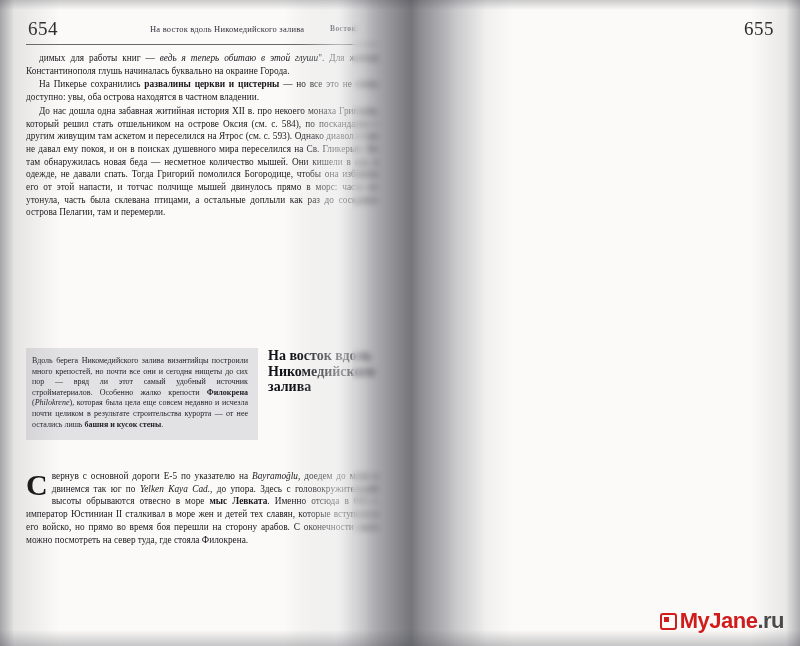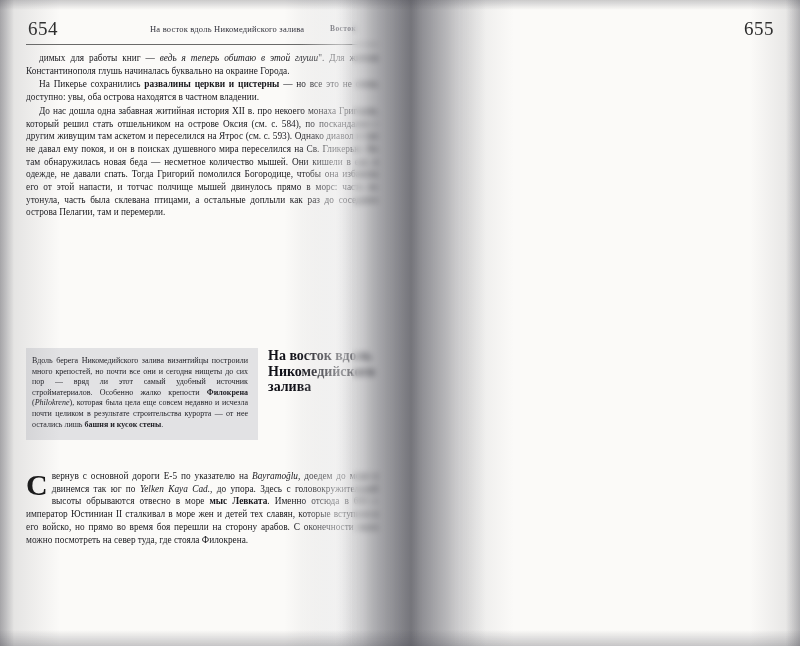--- a/index.html
+++ b/index.html
@@ -273,13 +273,16 @@
 
   <div id="fold-highlight"></div>
   <div id="fold-blur"></div>
   <div id="gutter"></div>
 
   <div id="edge-t"></div>
   <div id="edge-b"></div>
   <div id="edge-l"></div>
   <div id="edge-r"></div>
 
+  <div id="watermark">
+    <span class="mark"></span><span>MyJane</span><span class="dotru">.ru</span>
+  </div>
 </div>
 
 </body></html>

